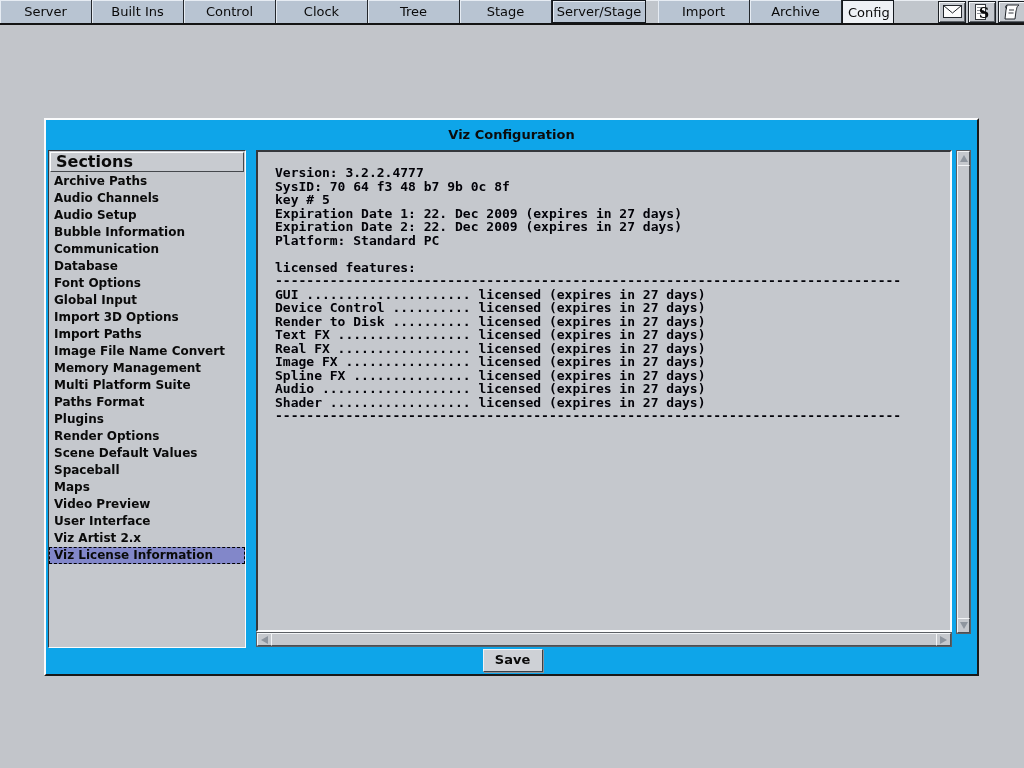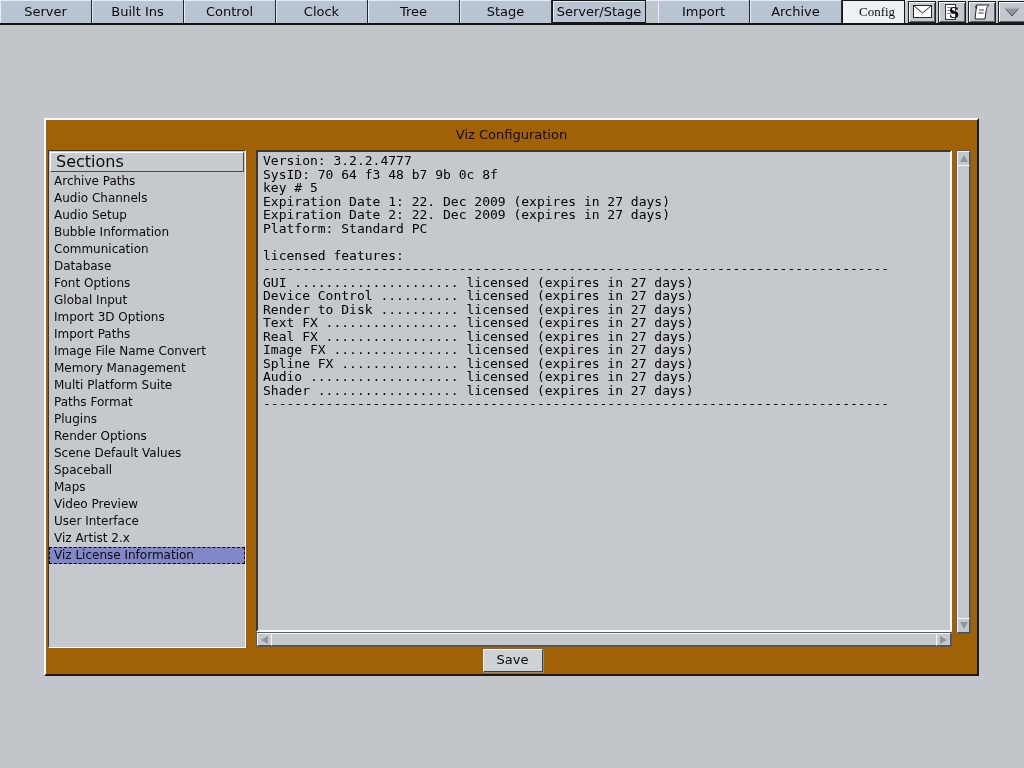--- a/index.html
+++ b/index.html
@@ -10,59 +10,59 @@
     color:#0a0a0a;
     -webkit-font-smoothing:none;
   }
 
   
   .menubar{
     position:absolute;left:0;top:0;width:1024px;height:23px;
     background:#c1c6cc;
     border-bottom:2px solid #141414;
     box-shadow:inset 0 1px 0 #e9edf2;
-    display:flex;align-items:stretch;
+    display:flex;align-items:stretch;gap:41px;
   }
   .tabs{display:flex;align-items:stretch;}
   .tab{
     width:91px;
     background:#b8c4d2;
     border-right:1px solid #23272c;
     box-shadow:inset 1px 1px 0 #e6ecf3;
     display:flex;align-items:center;justify-content:center;
     font-size:13px;white-space:nowrap;cursor:default;
   }
   .tab.boxed{
     border:1px solid #14181d;
     box-shadow:inset 1px 1px 0 #e6ecf3;
     margin-right:12px;width:92px;
   }
   .tab.active{
     width:45px;
     background:#eef1f5;
     border:1px solid #14181d;border-bottom:none;
     box-shadow:none;
-    overflow:hidden;justify-content:flex-start;padding-left:16px;font-family:Liberation Serif, serif;
+    overflow:hidden;justify-content:flex-start;padding-left:5px;
   }
   .winbtns{display:flex;align-items:center;margin-left:3px;}
   .icon-btn{
     width:26px;height:20px;margin-right:2px;
     background:#c4c8ce;
     border:1px solid #1d2126;
     box-shadow:inset 1px 1px 0 #f4f6f8, inset -1px -1px 0 #5c6167;
     display:flex;align-items:center;justify-content:center;
   }
   .icon-btn.double{box-shadow:inset 1px 1px 0 #f4f6f8, inset -1px -1px 0 #5c6167, inset 2px 2px 0 #9aa0a7, inset -2px -2px 0 #9aa0a7;}
   .icon-btn svg{display:block;}
 
   
   .dialog{
     position:absolute;left:44px;top:118px;width:931px;height:554px;
-    background:#a16207;
-    border:2px solid;border-color:#fafbfc #191919 #191919 #fafbfc;
+    background:#0ea5e9;
+    border:2px solid;border-color:#fafbfc #191919 #191919 #fafbfc;font-weight:bold;
   }
   .dialog-title{
     position:absolute;left:0;top:7px;width:100%;
     text-align:center;font-size:13px;color:#0c0c0c;
   }
 
   
   .sidebar{
     position:absolute;left:2px;top:30px;width:196px;height:496px;
     border:1px solid;border-color:#35383c #fbfcfd #fbfcfd #35383c;
@@ -85,21 +85,21 @@
   }
 
   
   .content{position:absolute;left:210px;top:30px;width:714px;height:496px;}
   .text-box{
     position:absolute;left:0;top:0;width:692px;height:478px;
     border:2px solid;border-color:#35383c #fbfcfd #fbfcfd #35383c;
     background:#c5c8cd;overflow:hidden;
   }
   .text-box pre{
-    margin:0;padding:2px 5px;
+    margin:12px;padding:2px 5px;
     font-family:"DejaVu Sans Mono", monospace;
     font-size:13px;line-height:13.5px;color:#020208;
   }
 
   
   .vscroll{
     position:absolute;left:700px;top:0;width:13px;height:482px;
     border:1px solid #5a5e63;background:#b7bbc1;
   }
   .hscroll{

